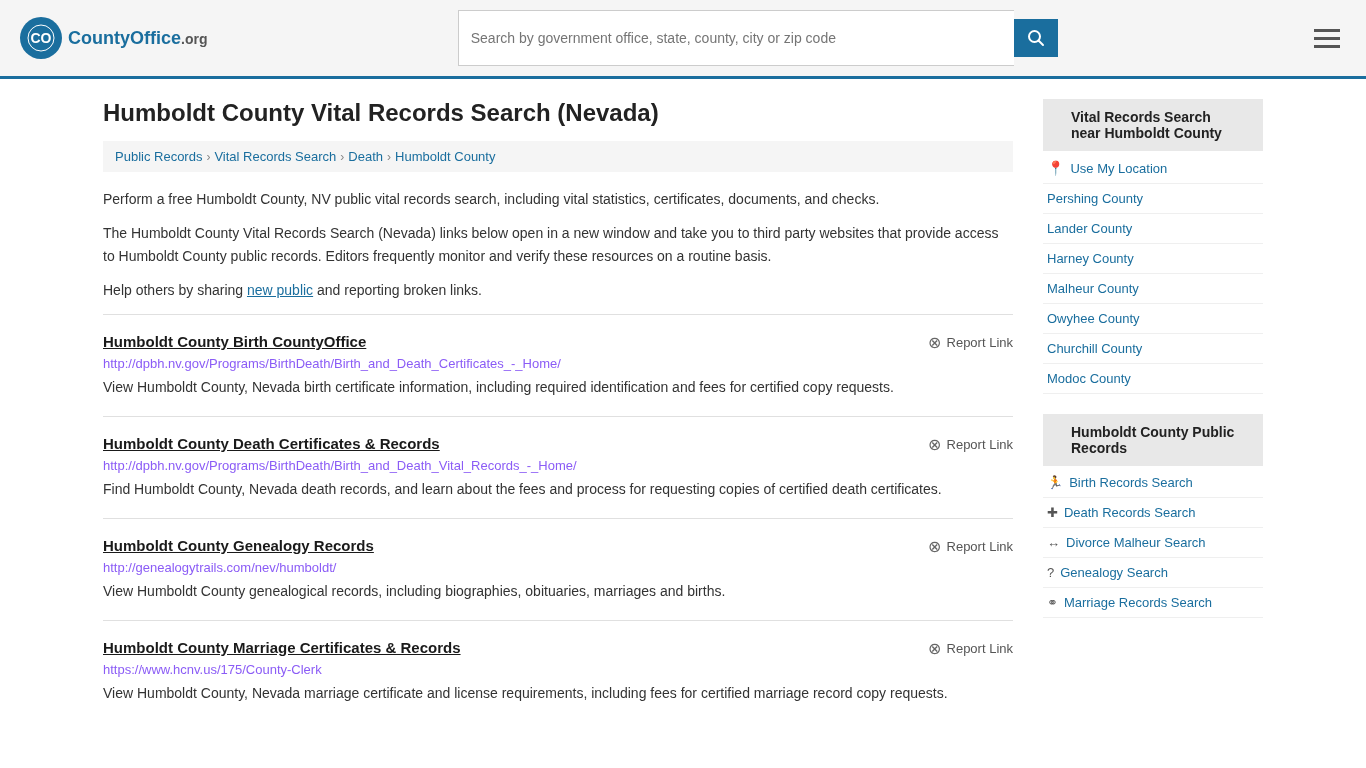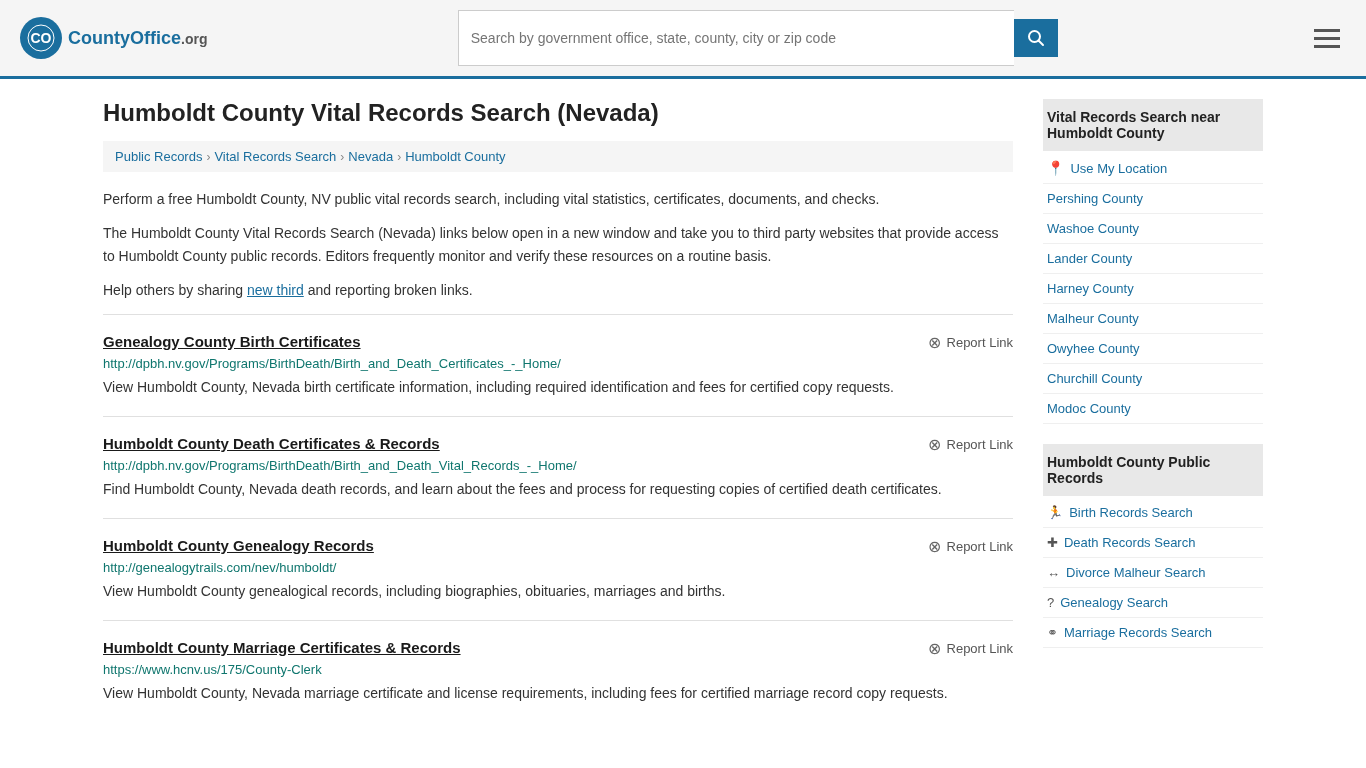--- a/index.html
+++ b/index.html
@@ -159,41 +159,41 @@
       color: #555;
       cursor: pointer;
       white-space: nowrap;
       margin-left: 20px;
     }
     .report-icon {
       font-size: 16px;
       color: #666;
     }
     .result-url {
-      color: #0f766e;
+      color: #8b5cf6;
       font-size: 13px;
       margin-bottom: 6px;
     }
     .result-desc {
       font-size: 14px;
       color: #333;
       line-height: 1.5;
     }
 
     
     #sidebar {
       width: 220px;
       flex-shrink: 0;
     }
     .sidebar-section {
       margin-bottom: 20px;
     }
     .sidebar-header {
       background: #e8e8e8;
-      padding: 10px 4px;
+      padding: 10px 28px;
       font-size: 14px;
       font-weight: bold;
       color: #222;
       margin-bottom: 2px;
     }
     .sidebar-item {
       padding: 7px 4px;
       font-size: 13px;
       border-bottom: 1px solid #efefef;
       display: flex;
@@ -249,36 +249,36 @@
 
   <div id="content">
 
     <h1 id="page-title">Humboldt County Vital Records Search (Nevada)</h1>
 
     <div id="breadcrumb">
       <a href="#">Public Records</a>
       <span class="breadcrumb-sep">›</span>
       <a href="#">Vital Records Search</a>
       <span class="breadcrumb-sep">›</span>
-      <a href="#">Nevada</a>
+      <a href="#">Death</a>
       <span class="breadcrumb-sep">›</span>
       <a href="#">Humboldt County</a>
     </div>
 
     <p class="description">Perform a free Humboldt County, NV public vital records search, including vital statistics, certificates, documents, and checks.</p>
     <p class="description">The Humboldt County Vital Records Search (Nevada) links below open in a new window and take you to third party websites that provide access to Humboldt County public records. Editors frequently monitor and verify these resources on a routine basis.</p>
     <p class="description">
-      <span>Help others by sharing </span><a href="#">new third</a><span> and reporting broken links.</span>
+      <span>Help others by sharing </span><a href="#">new public</a><span> and reporting broken links.</span>
     </p>
 
     <div id="results">
 
       <div class="result-item">
         <div class="result-header">
-          <span class="result-title">Genealogy County Birth Certificates</span>
+          <span class="result-title">Humboldt County Birth CountyOffice</span>
           <div class="report-link">
             <span class="report-icon">⊗</span>
             <span>Report Link</span>
           </div>
         </div>
         <div class="result-url">http://dpbh.nv.gov/Programs/BirthDeath/Birth_and_Death_Certificates_-_Home/</div>
         <div class="result-desc">View Humboldt County, Nevada birth certificate information, including required identification and fees for certified copy requests.</div>
       </div>
 
       <div class="result-item">
@@ -327,23 +327,20 @@
 
       <div class="sidebar-item">
         <span class="sidebar-icon location-icon">📍</span>
         <a href="#">Use My Location</a>
       </div>
 
       <div class="sidebar-item">
         <a href="#">Pershing County</a>
       </div>
       <div class="sidebar-item">
-        <a href="#">Washoe County</a>
-      </div>
-      <div class="sidebar-item">
         <a href="#">Lander County</a>
       </div>
       <div class="sidebar-item">
         <a href="#">Harney County</a>
       </div>
       <div class="sidebar-item">
         <a href="#">Malheur County</a>
       </div>
       <div class="sidebar-item">
         <a href="#">Owyhee County</a>

